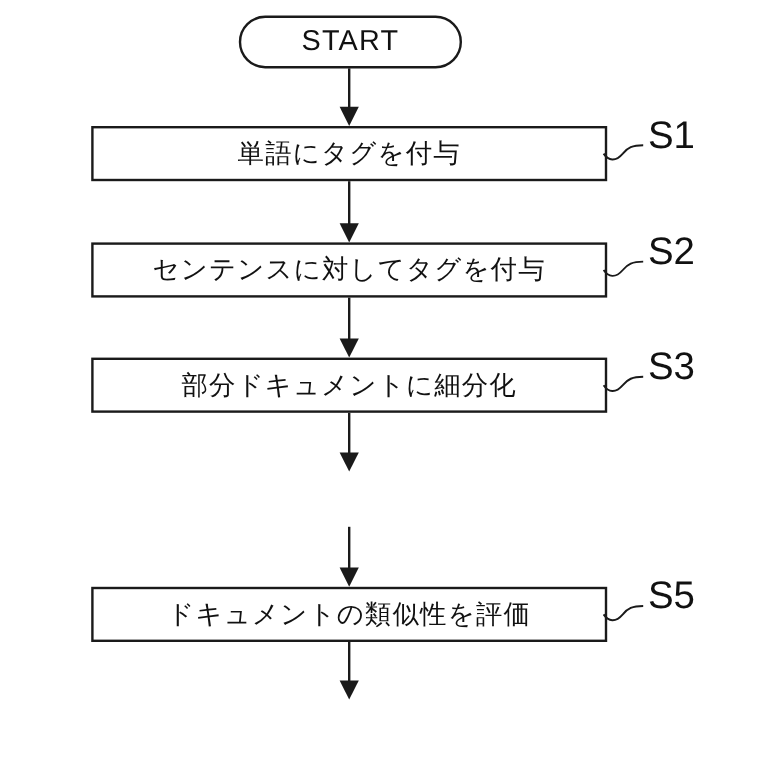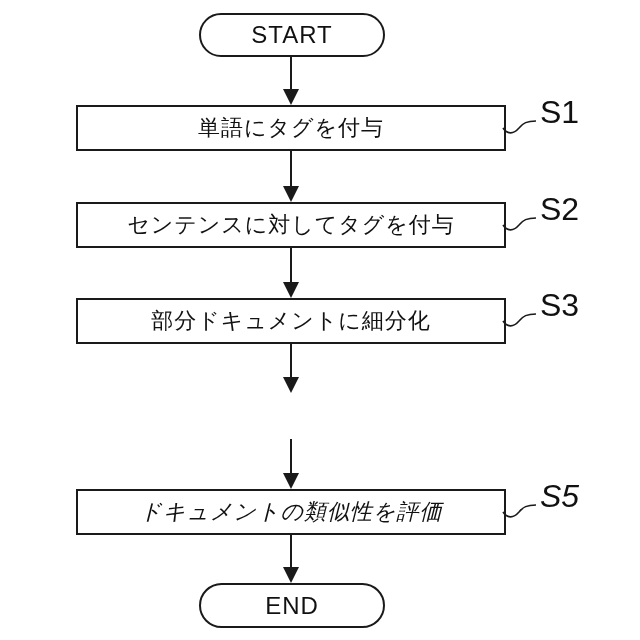--- a/index.html
+++ b/index.html
@@ -155,32 +155,29 @@
     <div class="shaft"></div>
     <div class="head"></div>
   </div>
 
 
   <div class="arrow" style="top:439px;height:50px;">
     <div class="shaft"></div>
     <div class="head"></div>
   </div>
 
-  <div class="step" style="top:489px;font-style:italic;">
+  <div class="step" style="top:489px;">
     <div class="box">
       <span>ドキュメントの類似性を評価</span>
     </div>
     <svg class="leader" width="36" height="26" viewBox="0 0 36 26">
       <path d="M1,16 C5,22 11,23 17,16 C21,11 25,9 34,9" fill="none" stroke="#1a1a1a" stroke-width="1.6"></path>
     </svg>
     <span class="ref">S5</span>
   </div>
 
   <div class="arrow" style="top:535px;height:48px;">
     <div class="shaft"></div>
     <div class="head"></div>
   </div>
 
-  <div class="terminal" id="end-terminal">
-    <span>END</span>
-  </div>
 
 </div>
 
 </body></html>

